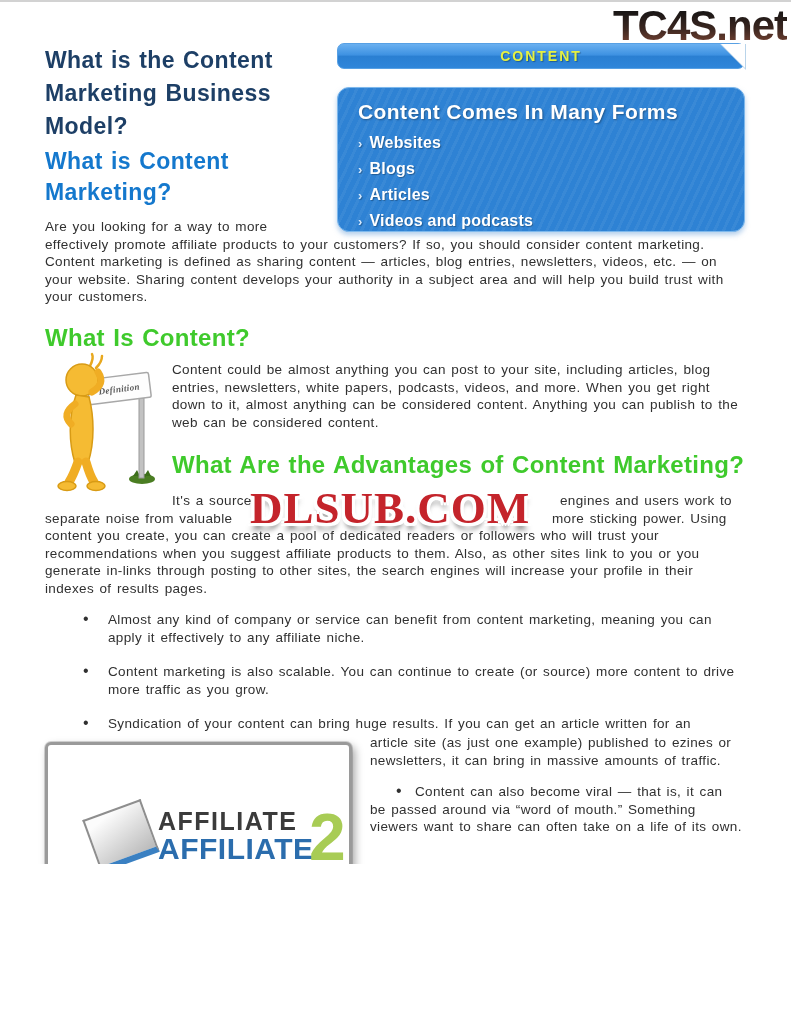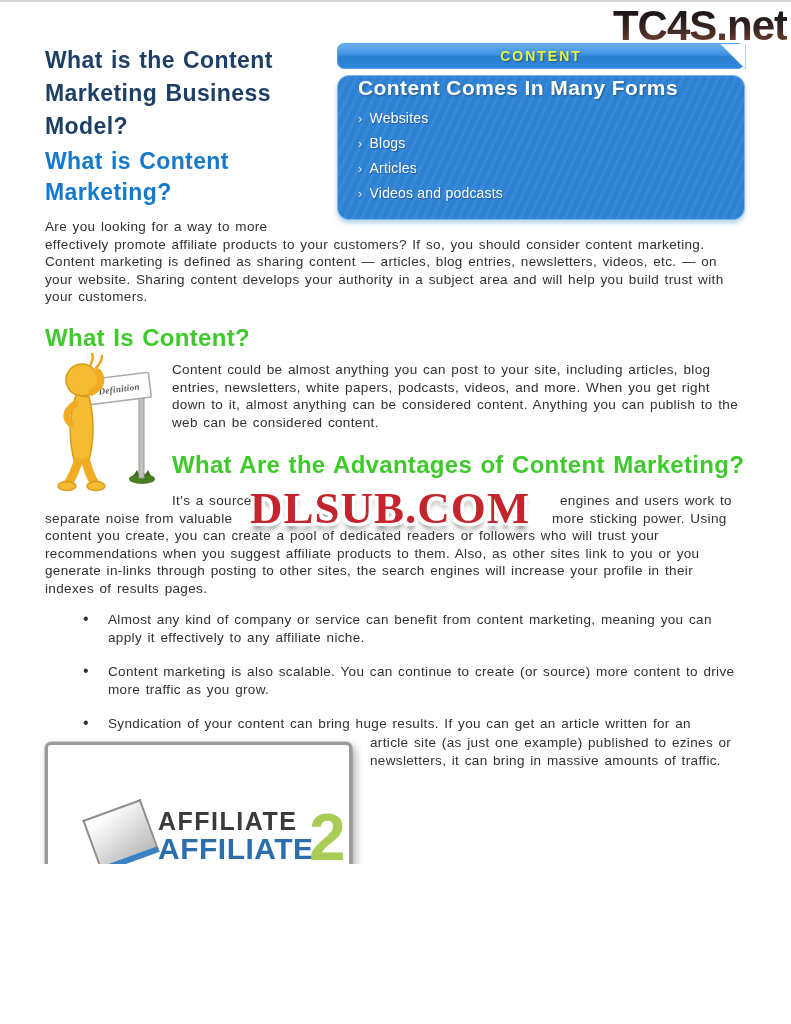--- a/index.html
+++ b/index.html
@@ -80,32 +80,32 @@
   }
   .cb-tab-label{
     color:#e6f141; font-weight:bold; font-size:14px; letter-spacing:2px;
     text-shadow:1px 1px 1px rgba(0,0,0,.3);
   }
   .cb-curl-shade{ position:absolute; top:0px; right:-2px; width:0; height:0;
     border-top:26px solid #b9d4ea; border-left:26px solid transparent; }
   .cb-curl{ position:absolute; top:0px; right:-1px; width:0; height:0;
     border-top:24px solid #ffffff; border-left:24px solid transparent; }
   .cb-body{
-    margin-top:6px; height:145px; border-radius:12px;
+    margin-top:18px; height:145px; border-radius:12px;
     background:
       repeating-linear-gradient(115deg, rgba(255,255,255,.055) 0 3px, rgba(255,255,255,0) 3px 8px),
       #2e82d4;
     border:1px solid #7db8ec;
     box-shadow:0 3px 5px rgba(120,170,220,.55);
-    padding:0 18px 8px 20px;
+    padding:12px 18px 8px 20px;
     letter-spacing:0.2px; word-spacing:normal;
   }
   .cb-title{ color:#ffffff; font-weight:bold; font-size:21px; letter-spacing:0.4px;
     text-shadow:1px 1px 2px rgba(0,0,0,.35); margin-bottom:6px; }
-  .cb-item{ color:#ffffff; font-weight:normal; font-size:14px; line-height:25px;
+  .cb-item{ color:#ffffff; font-weight:bold; font-size:16px; line-height:25px;
     text-shadow:1px 1px 1px rgba(0,0,0,.3); }
   .cb-arrow{ display:inline-block; margin-right:7px; color:#d9ecff; }
   .cb-arrow::before{ content:"\203A"; font-size:13px; }
 
   
   .def-figure{ position:absolute; left:38px; top:350px; width:152px; height:145px; }
 
   
   .player{
     position:absolute; left:45px; top:742px; width:307px; height:243px;
@@ -244,19 +244,20 @@
         <span class="spk-glyph">
             <span class="spk-box"></span>
             <span class="spk-cone"></span>
           </span>
       </div>
     </div>
   </div>
 
   <div class="right-col body-text">
     <p>article site (as just one example) published to ezines or newsletters, it can bring in massive amounts of traffic.</p>
+    <p class="rc-b4"><span class="inline-bullet"></span><span>Content can also become viral — that is, it can be passed around via “word of mouth.” Something viewers want to share can often take on a life of its own.</span></p>
   </div>
 
   <h2 class="h-video">Video Lesson: What Is Content Marketing?</h2>
 
   <div class="traders">TradersXtreme.com</div>
 
 </div>
 
 </body></html>

